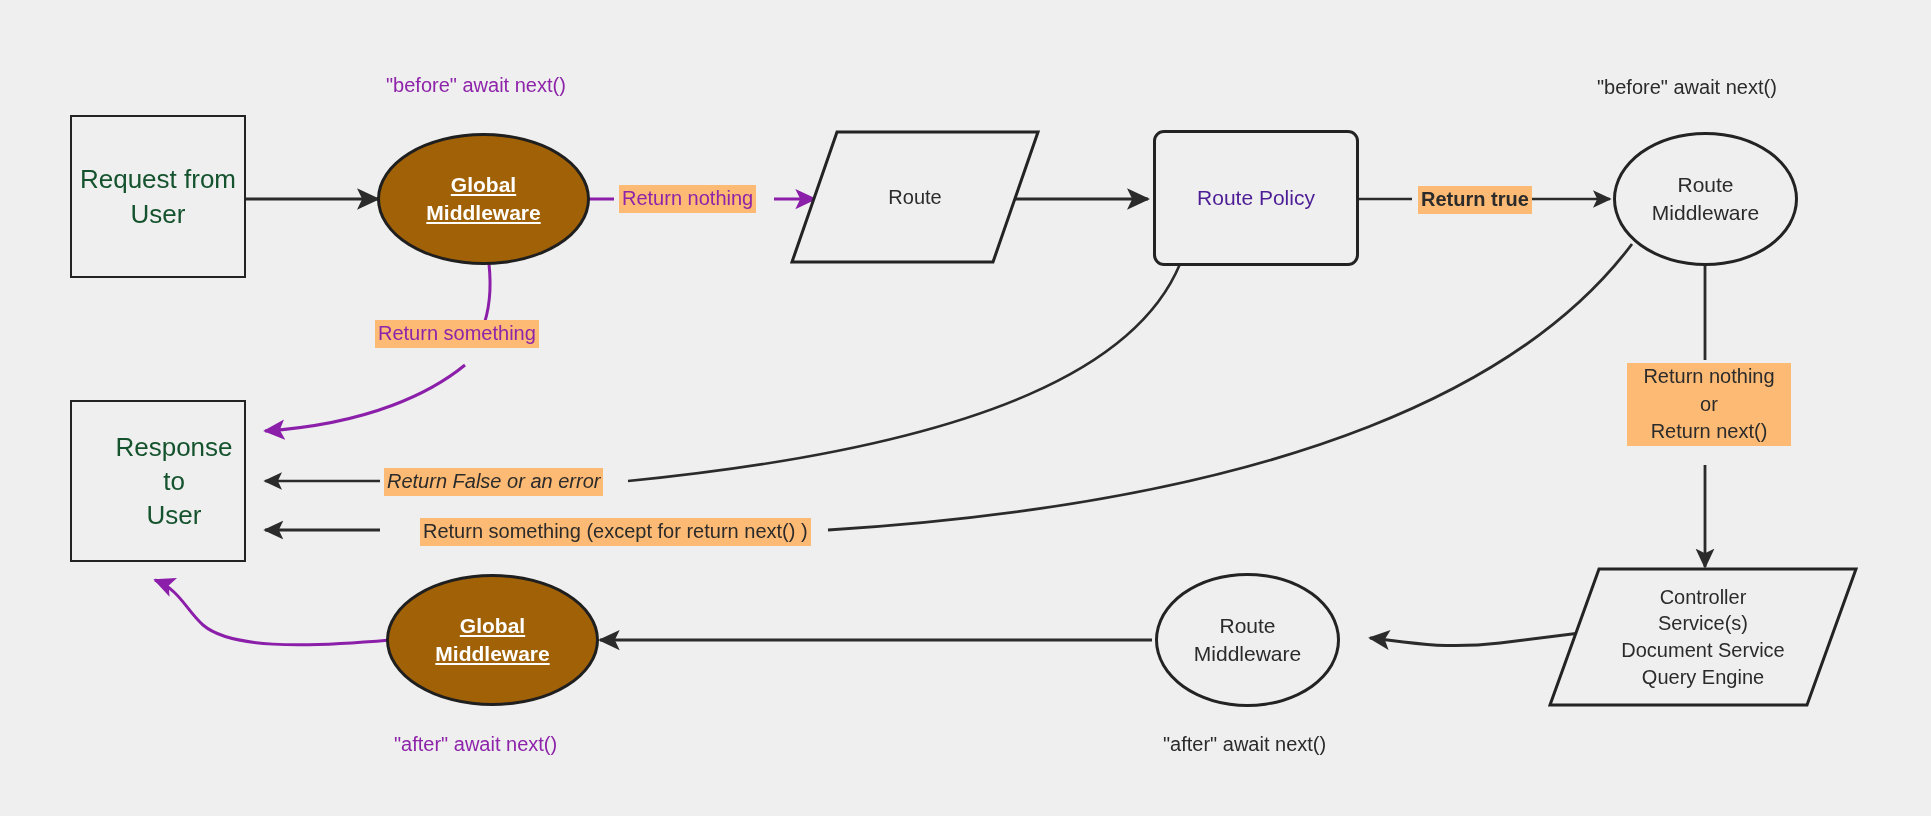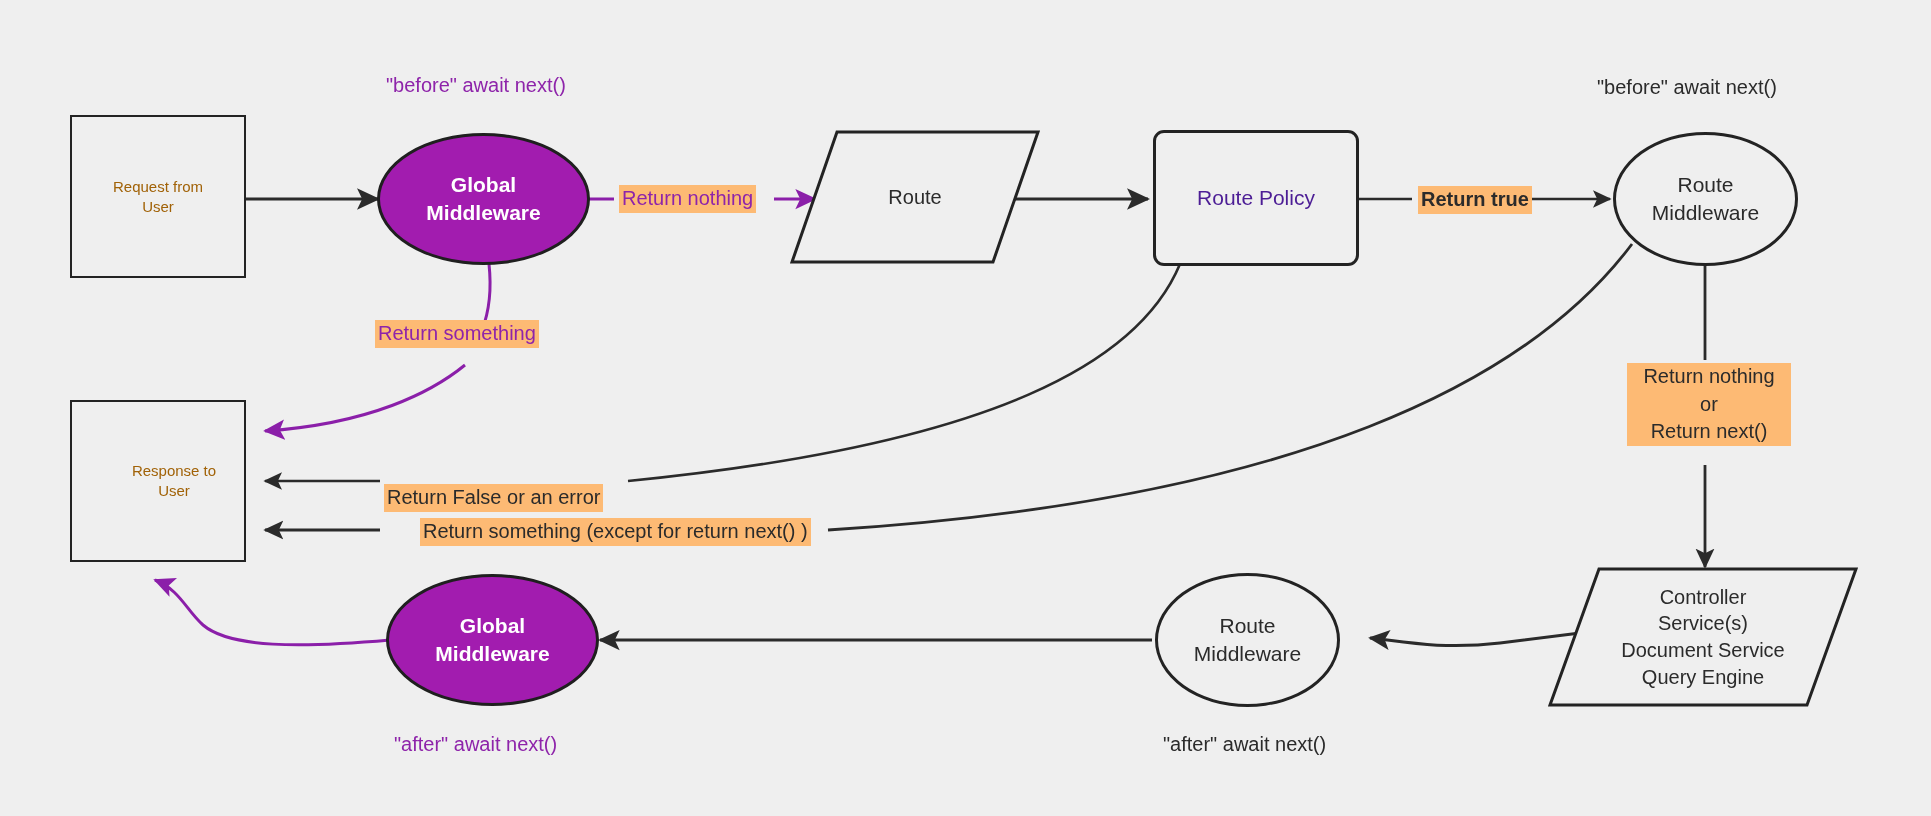--- a/index.html
+++ b/index.html
@@ -33,22 +33,22 @@
     z-index: 2;
   }
   .node .lbl {
     line-height: 1.32;
     white-space: pre-line;
   }
   
   .rect {
     border: 2.5px solid #232323;
     background: #efefef;
-    color: #a16207;
-    font-size: 15px;
+    color: #14532d;
+    font-size: 26px;
   }
   
   .round-rect {
     border: 3px solid #232323;
     border-radius: 11px;
     background: #efefef;
     color: #4c1d95;
     font-size: 21px;
   }
   
@@ -56,24 +56,25 @@
     border: 3px solid #232323;
     border-radius: 50%;
     background: #efefef;
     color: #2b2b2b;
     font-size: 21px;
   }
   
   .ellipse-purple {
     border: 3.5px solid #1f1f1f;
     border-radius: 50%;
-    background: #a21caf;
+    background: #a16207;
     color: #ffffff;
     font-size: 21px;
     font-weight: bold;
+    text-decoration: underline;
   }
   
   .para-wrap {
     position: absolute;
     z-index: 2;
   }
   .para-wrap svg {
     position: absolute;
     left: 0; top: 0;
     overflow: visible;
@@ -216,21 +217,21 @@
   <div class="edge-label purple" style="left:619px; top:185px;">Return nothing</div>
 
   <div class="edge-label purple" style="left:375px; top:320px;">Return something</div>
 
   <div class="edge-label" style="left:1418px; top:186px;font-weight:bold;">Return true</div>
 
   <div class="edge-label" style="left:1627px; top:363px; width:158px;">Return nothing
 or
 Return next()</div>
 
-  <div class="edge-label" style="left:384px; top:484px;">Return False or an error</div>
+  <div class="edge-label" style="left:384px; top:468px;font-style:italic;">Return False or an error</div>
 
   <div class="edge-label" style="left:384px; top:518px;margin-left:36px;">Return something (except for return next() )</div>
 
   <div class="annot purple" style="left:386px; top:74px;">"before" await next()</div>
 
   <div class="annot" style="left:1597px; top:76px;">"before" await next()</div>
 
   <div class="annot purple" style="left:394px; top:733px;">"after" await next()</div>
 
   <div class="annot" style="left:1163px; top:733px;">"after" await next()</div>

